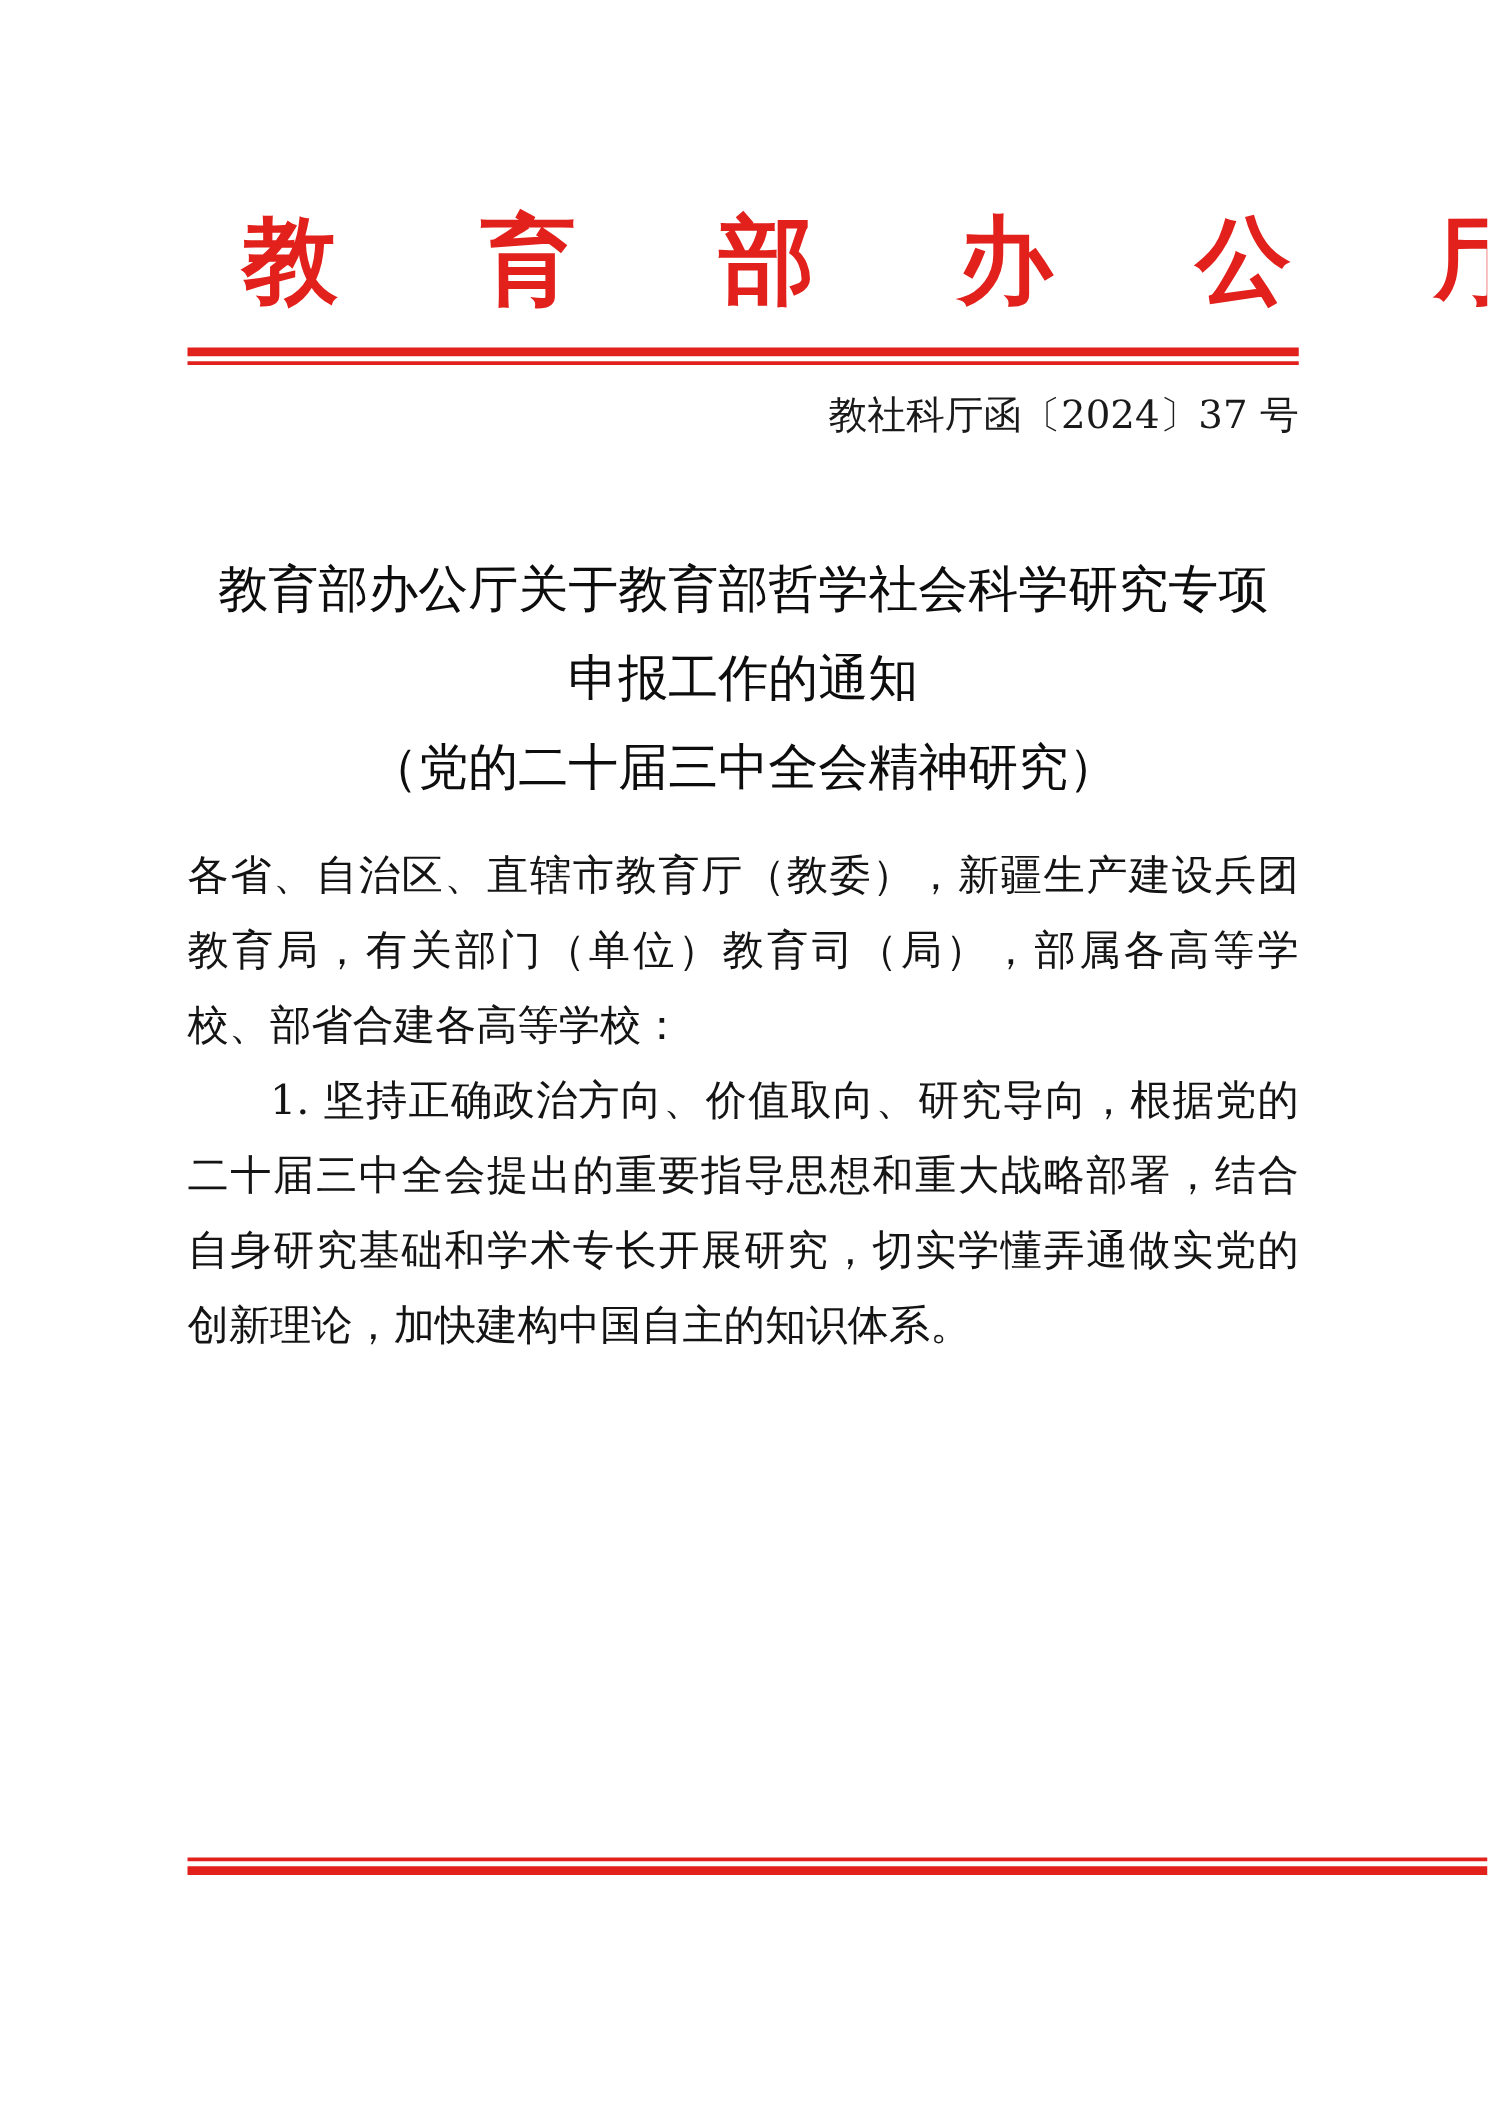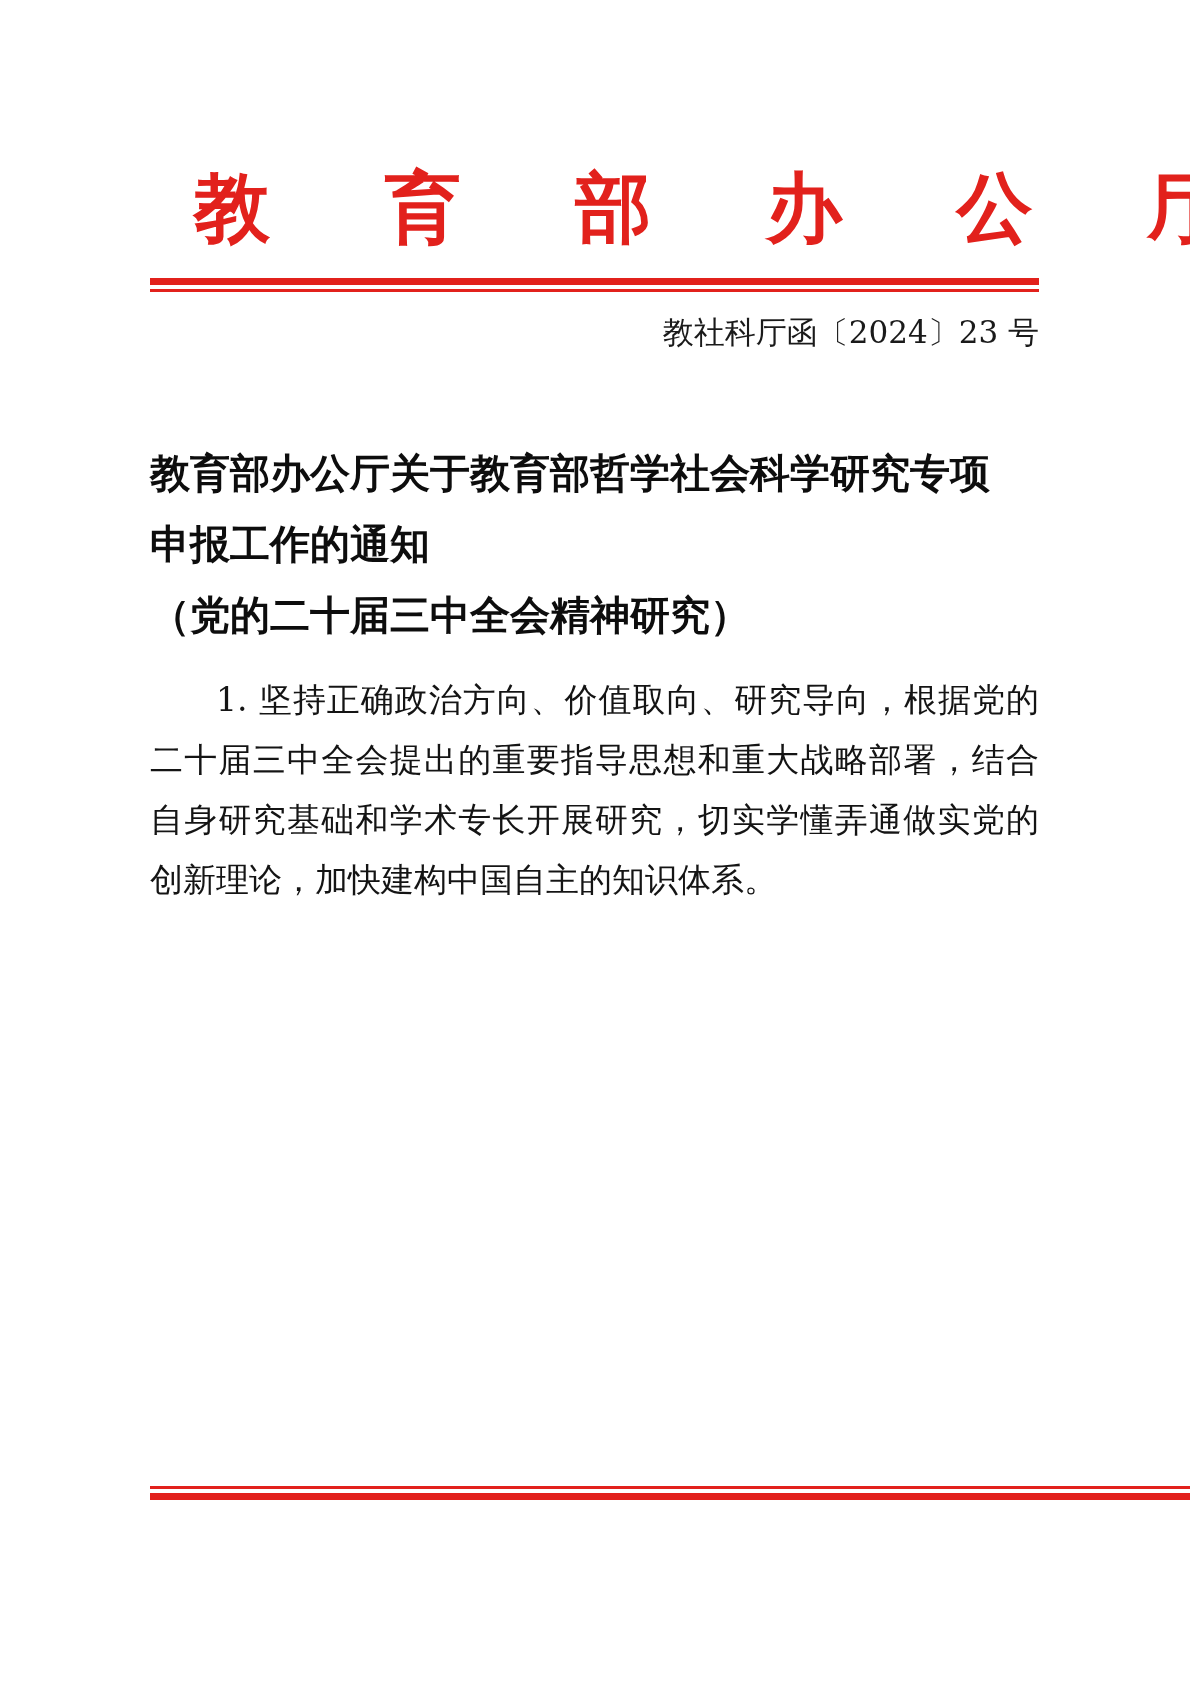--- a/index.html
+++ b/index.html
@@ -38,23 +38,23 @@
   .sep-top { margin-top: 28px; }
   .doc-number {
     margin-top: 22px;
     text-align: right;
     font-size: 31px;
     line-height: 1.2;
     color: #1a1a1a;
   }
   .doc-title {
     margin-top: 86px;
-    text-align: left;
+    text-align: center;
     font-size: 40px;
-    font-weight: bold;
+    font-weight: normal;
     line-height: 71px;
     color: #0d0d0d;
   }
   .body-text {
     margin-top: 20px;
     font-size: 33px;
     line-height: 60px;
     text-align: justify;
     text-justify: inter-ideograph;
     color: #141414;
@@ -83,29 +83,30 @@
   <div class="content">
 
     <div class="org-name">教 育 部 办 公 厅</div>
 
     <div class="sep sep-top">
       <div class="thick"></div>
       <div class="gap"></div>
       <div class="thin"></div>
     </div>
 
-    <div class="doc-number">教社科厅函〔2024〕23 号</div>
+    <div class="doc-number">教社科厅函〔2024〕37 号</div>
 
     <div class="doc-title">
       <div>教育部办公厅关于教育部哲学社会科学研究专项</div>
       <div>申报工作的通知</div>
       <div>（党的二十届三中全会精神研究）</div>
     </div>
 
     <div class="body-text">
+      <p class="para no-indent">各省、自治区、直辖市教育厅（教委），新疆生产建设兵团教育局，有关部门（单位）教育司（局），部属各高等学校、部省合建各高等学校：</p>
       <p class="para">1. 坚持正确政治方向、价值取向、研究导向，根据党的二十届三中全会提出的重要指导思想和重大战略部署，结合自身研究基础和学术专长开展研究，切实学懂弄通做实党的创新理论，加快建构中国自主的知识体系。</p>
     </div>
 
   </div>
 
   <div class="sep sep-bottom">
     <div class="thin"></div>
     <div class="gap"></div>
     <div class="thick"></div>
   </div>

